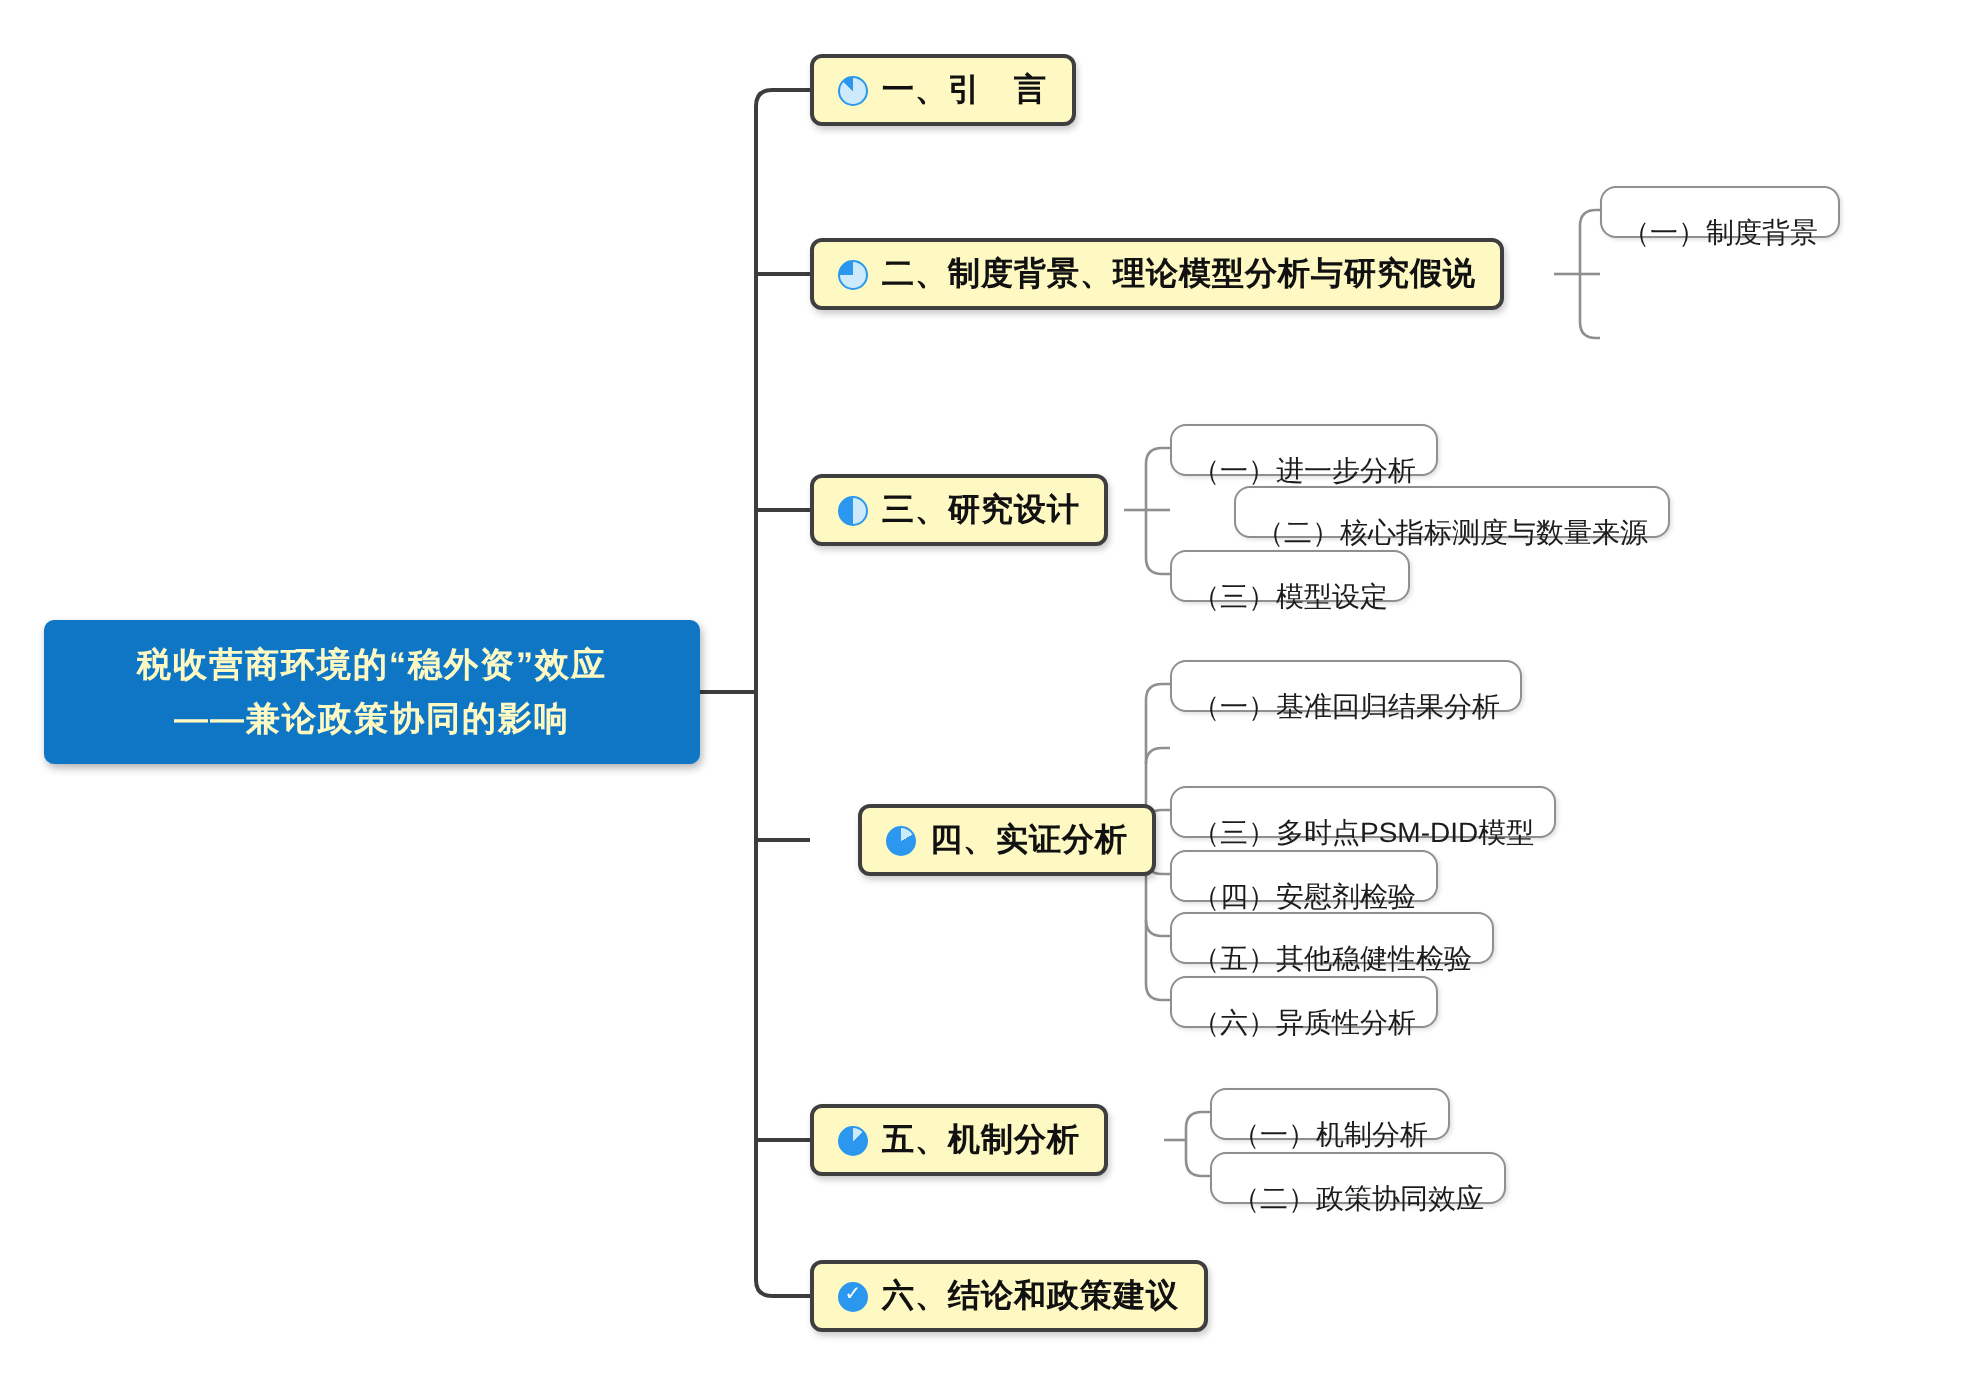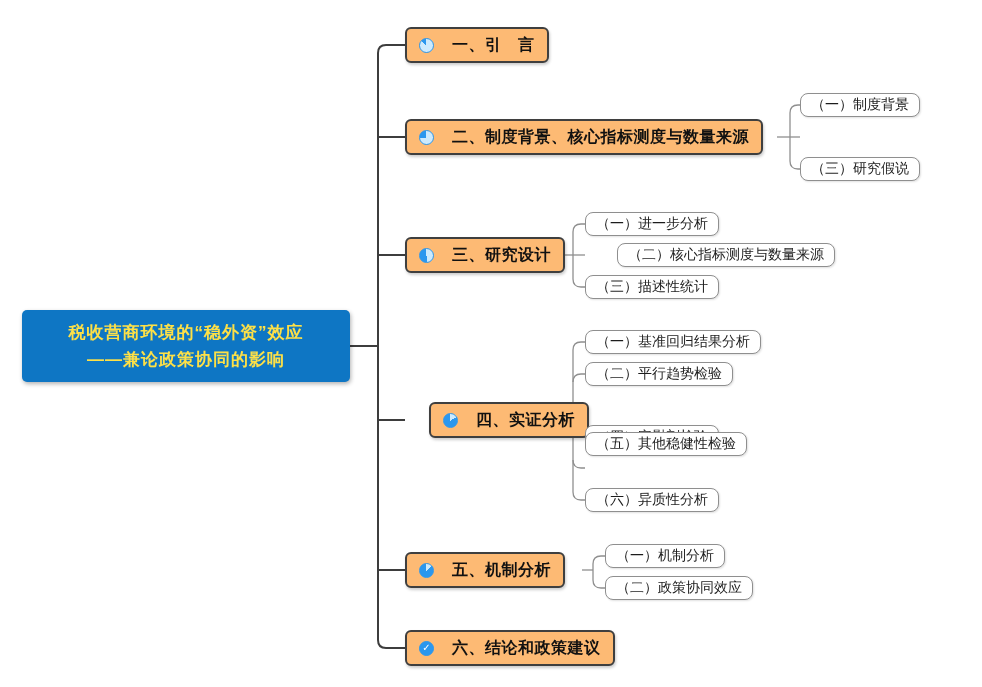--- a/index.html
+++ b/index.html
@@ -13,31 +13,31 @@
     background:#fff;
     overflow:hidden;
   }
   svg.links { position:absolute; left:0; top:0; width:982px; height:687px; }
   .main-link  { stroke:#3d3d3d; stroke-width:2; fill:none; }
   .sub-link   { stroke:#8f8f8f; stroke-width:1.3; fill:none; }
 
   .root-node {
     position:absolute; left:22px; top:310px; width:328px; height:72px;
     background:#0E76C4; border-radius:5px;
-    color:#fde047; font-weight:bold; font-size:17px; letter-spacing:1px;
+    color:#fef9c3; font-weight:bold; font-size:17px; letter-spacing:1px;
     display:flex; flex-direction:column; justify-content:center; align-items:center;
     line-height:1.6; text-align:center;
     box-shadow:1px 2px 4px rgba(0,0,0,.3);
   }
 
   .main-node {
     position:absolute; height:36px;
-    display:flex; align-items:center; gap:18px;
+    display:flex; align-items:center; gap:7px;
     padding:0 12px;
-    background:#fdba74; border:2px solid #3f3f3f; border-radius:6px;
+    background:#fef9c3; border:2px solid #3f3f3f; border-radius:6px;
     box-shadow:1px 2px 3px rgba(0,0,0,.2);
     white-space:nowrap;
   }
   .main-label { font-weight:bold; font-size:16px; color:#111; letter-spacing:0.5px; }
 
   .pie {
     width:15px; height:15px; border-radius:50%;
     border:1.5px solid #2B97EE; flex:none;
   }
   .p18 { background:conic-gradient(#CDEAFD 0 87.5%, #2B97EE 87.5% 100%); }
@@ -46,21 +46,21 @@
   .p34 { background:conic-gradient(#CDEAFD 0 17%,   #2B97EE 17% 100%); }
   .p78 { background:conic-gradient(#CDEAFD 0 12.5%, #2B97EE 12.5% 100%); }
   .done {
     background:#2B97EE; color:#fff;
     display:flex; align-items:center; justify-content:center;
     font-size:10px; font-weight:bold; line-height:1;
   }
 
   .sub-node {
     position:absolute; height:24px; line-height:21px;
-    padding:0 10px;
+    padding:12px 10px;
     background:#fff; border:1px solid #8f8f8f; border-radius:8px;
     font-size:14px; color:#1c1c1c; white-space:nowrap;
     box-shadow:1px 1px 2px rgba(0,0,0,.12);
   }
 </style>
 </head>
 <body>
 
 <div class="canvas">
 
@@ -107,21 +107,21 @@
     <div>——兼论政策协同的影响</div>
   </div>
 
   <div class="main-node" style="left:405px;top:27px">
     <span class="pie p18"></span>
     <span class="main-label">一、引　言</span>
   </div>
 
   <div class="main-node" style="left:405px;top:119px">
     <span class="pie p14"></span>
-    <span class="main-label">二、制度背景、核心指标测度与数量来源</span>
+    <span class="main-label">二、制度背景、理论模型分析与研究假说</span>
   </div>
 
   <div class="main-node" style="left:405px;top:237px">
     <span class="pie p12"></span>
     <span class="main-label">三、研究设计</span>
   </div>
 
   <div class="main-node" style="left:429px;top:402px">
     <span class="pie p34"></span>
     <span class="main-label">四、实证分析</span>
@@ -131,28 +131,27 @@
     <span class="pie p78"></span>
     <span class="main-label">五、机制分析</span>
   </div>
 
   <div class="main-node" style="left:405px;top:630px">
     <span class="pie done">✓</span>
     <span class="main-label">六、结论和政策建议</span>
   </div>
 
   <div class="sub-node" style="left:800px;top:93px">（一）制度背景</div>
-  <div class="sub-node" style="left:800px;top:157px">（三）研究假说</div>
 
   <div class="sub-node" style="left:585px;top:212px">（一）进一步分析</div>
   <div class="sub-node" style="left:617px;top:243px">（二）核心指标测度与数量来源</div>
-  <div class="sub-node" style="left:585px;top:275px">（三）描述性统计</div>
+  <div class="sub-node" style="left:585px;top:275px">（三）模型设定</div>
 
   <div class="sub-node" style="left:585px;top:330px">（一）基准回归结果分析</div>
-  <div class="sub-node" style="left:585px;top:362px">（二）平行趋势检验</div>
+  <div class="sub-node" style="left:585px;top:393px">（三）多时点PSM-DID模型</div>
   <div class="sub-node" style="left:585px;top:425px">（四）安慰剂检验</div>
-  <div class="sub-node" style="left:585px;top:432px">（五）其他稳健性检验</div>
+  <div class="sub-node" style="left:585px;top:456px">（五）其他稳健性检验</div>
   <div class="sub-node" style="left:585px;top:488px">（六）异质性分析</div>
 
   <div class="sub-node" style="left:605px;top:544px">（一）机制分析</div>
   <div class="sub-node" style="left:605px;top:576px">（二）政策协同效应</div>
 
 </div>
 
 </body></html>

